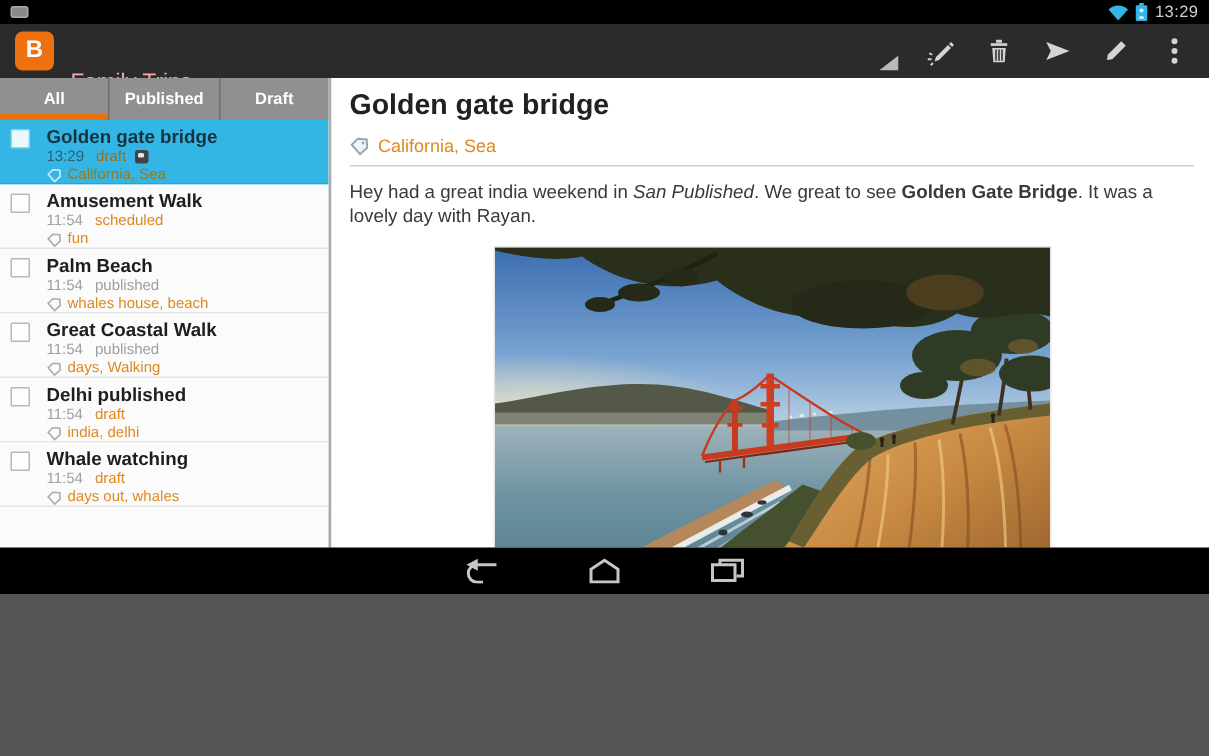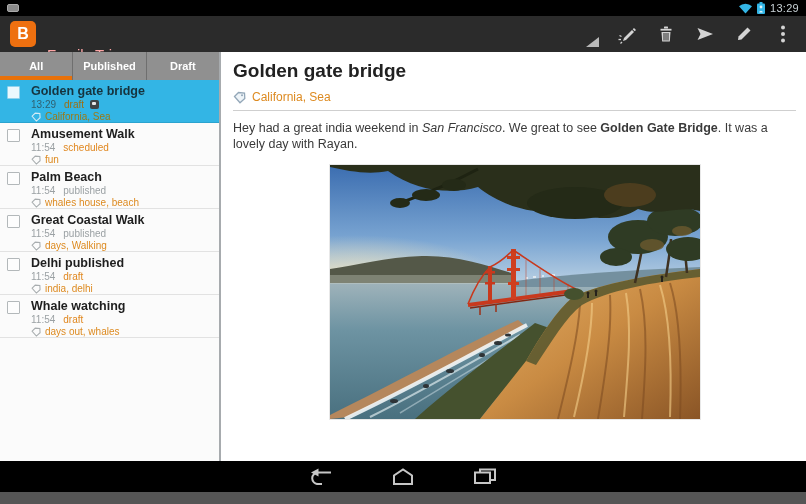--- a/index.html
+++ b/index.html
@@ -1,17 +1,17 @@
 <!DOCTYPE html>
 <html><head>
 <meta charset="utf-8">
 <style>
   * { margin:0; padding:0; box-sizing:border-box; }
   body { font-family:"Liberation Sans", sans-serif; background:#555; }
-  .screen { width:806px; height:492px; background:#fff; position:relative; overflow:hidden; margin:0 auto; display:flex; flex-direction:column; }
+  .screen { width:806px; height:396px; background:#fff; position:relative; overflow:hidden; margin:0 auto; display:flex; flex-direction:column; }
 
   
   .status-bar { height:16px; background:#000; display:flex; align-items:center; padding:0 7px; flex:none; }
   .notif-icon { width:12px; height:8px; background:#8a8a8a; border-radius:2px; border:1px solid #aaa; }
   .sb-spacer { flex:1; }
   .sb-right { display:flex; align-items:center; gap:5px; }
   .sb-time { color:#c9d2d6; font-size:11px; letter-spacing:0.3px; }
 
   
   .app-bar { height:36px; background:#2b2b2b; display:flex; align-items:center; flex:none; }
@@ -266,21 +266,21 @@
     <div class="detail">
       <div class="detail-title">Golden gate bridge</div>
       <div class="detail-labels">
         <svg class="tag-icon-l" width="13" height="13" viewBox="0 0 13 13">
             <path d="M1.5 5.5 L5.5 1.5 L11.5 2 L11.8 7.5 L7 11.8 Z"></path>
             <circle cx="9" cy="4.3" r="1" fill="#93a7b8" stroke="none"></circle>
           </svg>
         <span>California, Sea</span>
       </div>
       <div class="detail-divider"></div>
-      <div class="detail-body"><span class="seg-normal">Hey had a great india weekend in </span><span class="seg-italic">San Francisco</span><span class="seg-normal">. We great to see </span><span class="seg-bold">Golden Gate Bridge</span><span class="seg-normal">. It was a lovely day with Rayan.</span></div>
+      <div class="detail-body"><span class="seg-normal">Hey had a great india weekend in </span><span class="seg-italic">San Published</span><span class="seg-normal">. We great to see </span><span class="seg-bold">Golden Gate Bridge</span><span class="seg-normal">. It was a lovely day with Rayan.</span></div>
 
       <svg class="photo" width="370" height="254" viewBox="0 0 370 254">
         <defs>
           <linearGradient id="sky" x1="0" y1="0" x2="0" y2="1">
             <stop offset="0" stop-color="#3b6db0"></stop>
               <stop offset="0.55" stop-color="#7aa5d2"></stop>
               <stop offset="1" stop-color="#cfdfe9"></stop>
           </linearGradient>
           <radialGradient id="glow" cx="0.5" cy="0.5" r="0.5">
             <stop offset="0" stop-color="#f8e8bb" stop-opacity="0.95"></stop>

